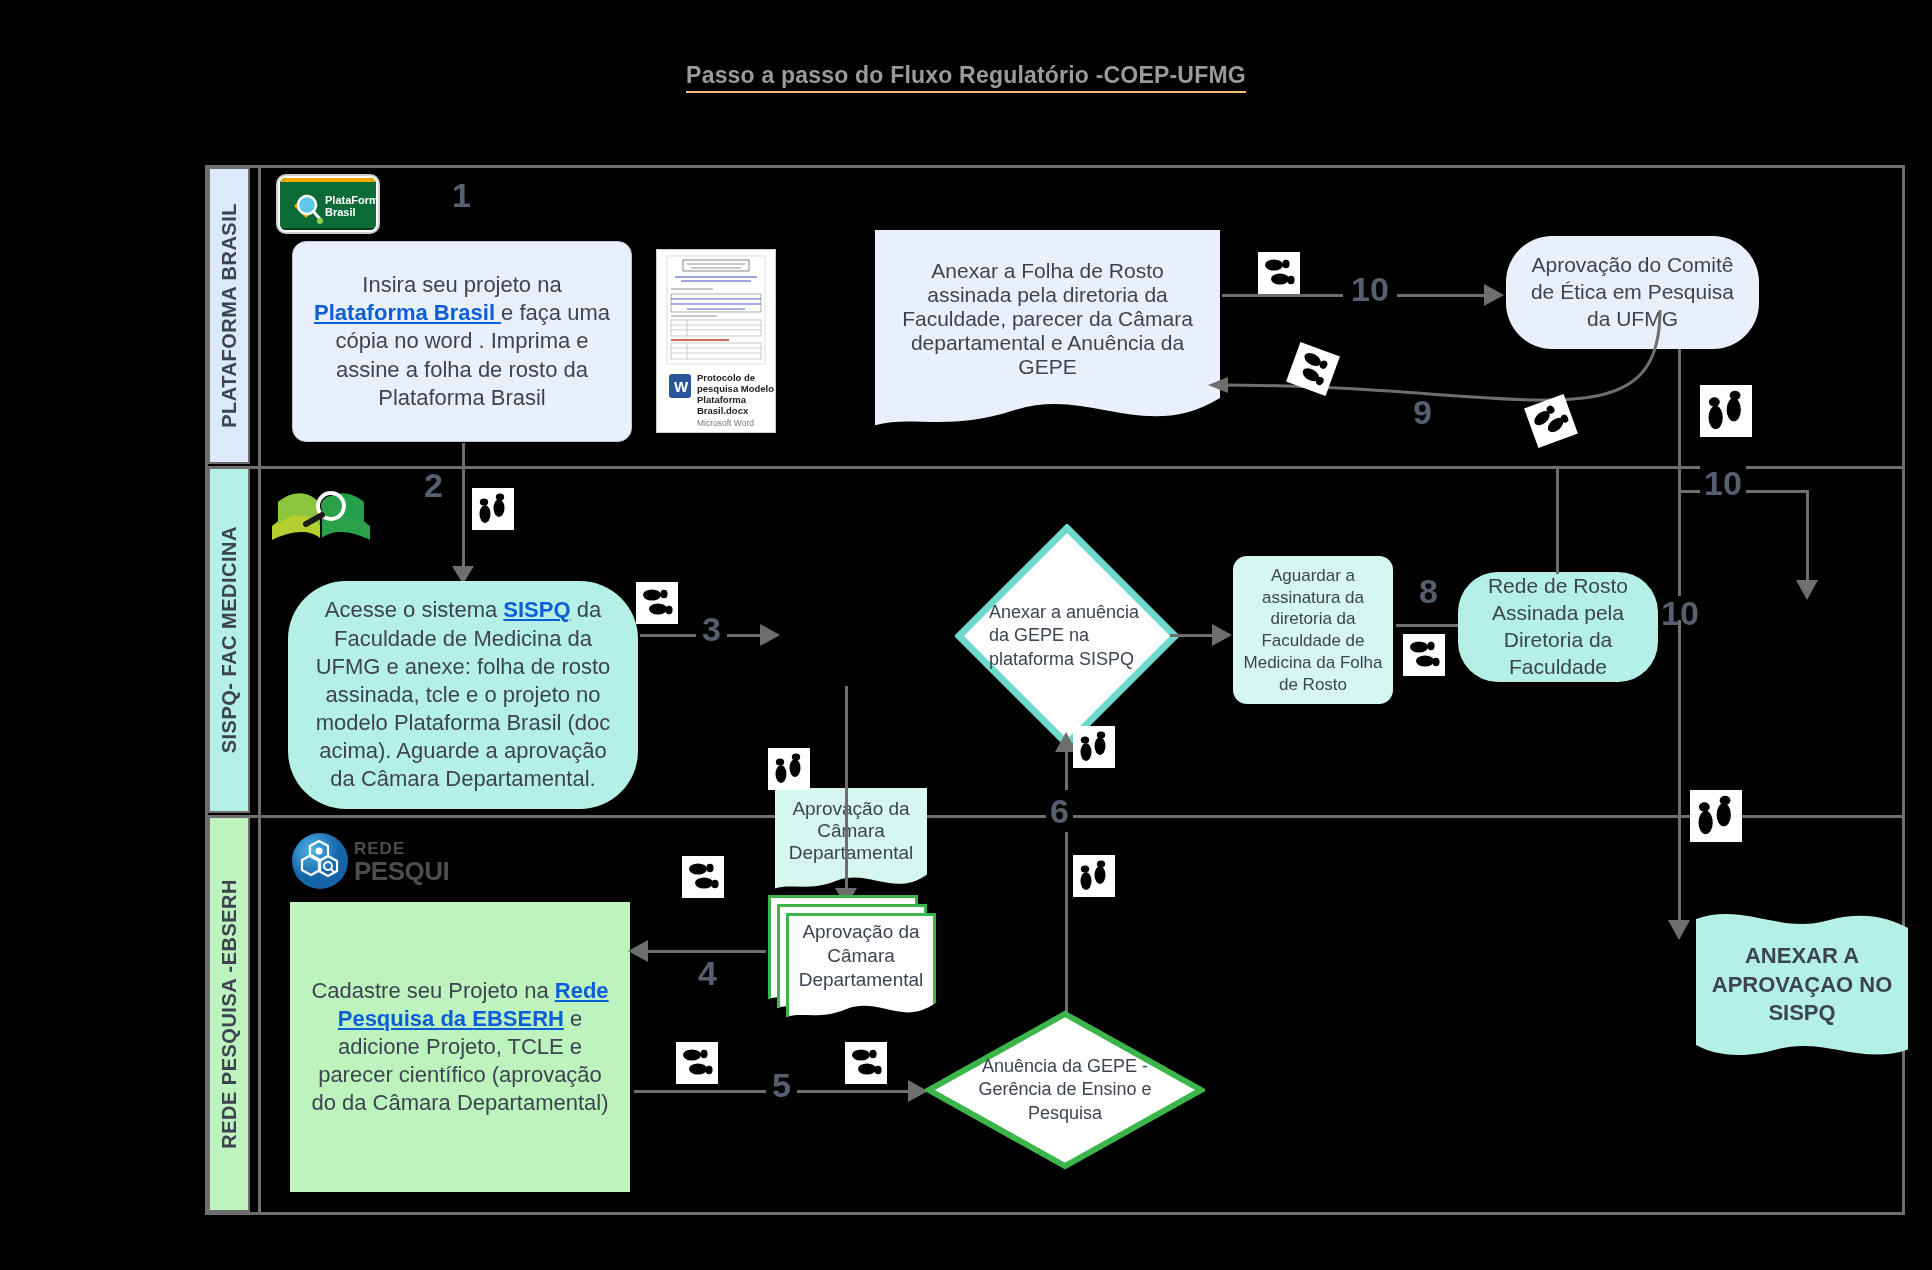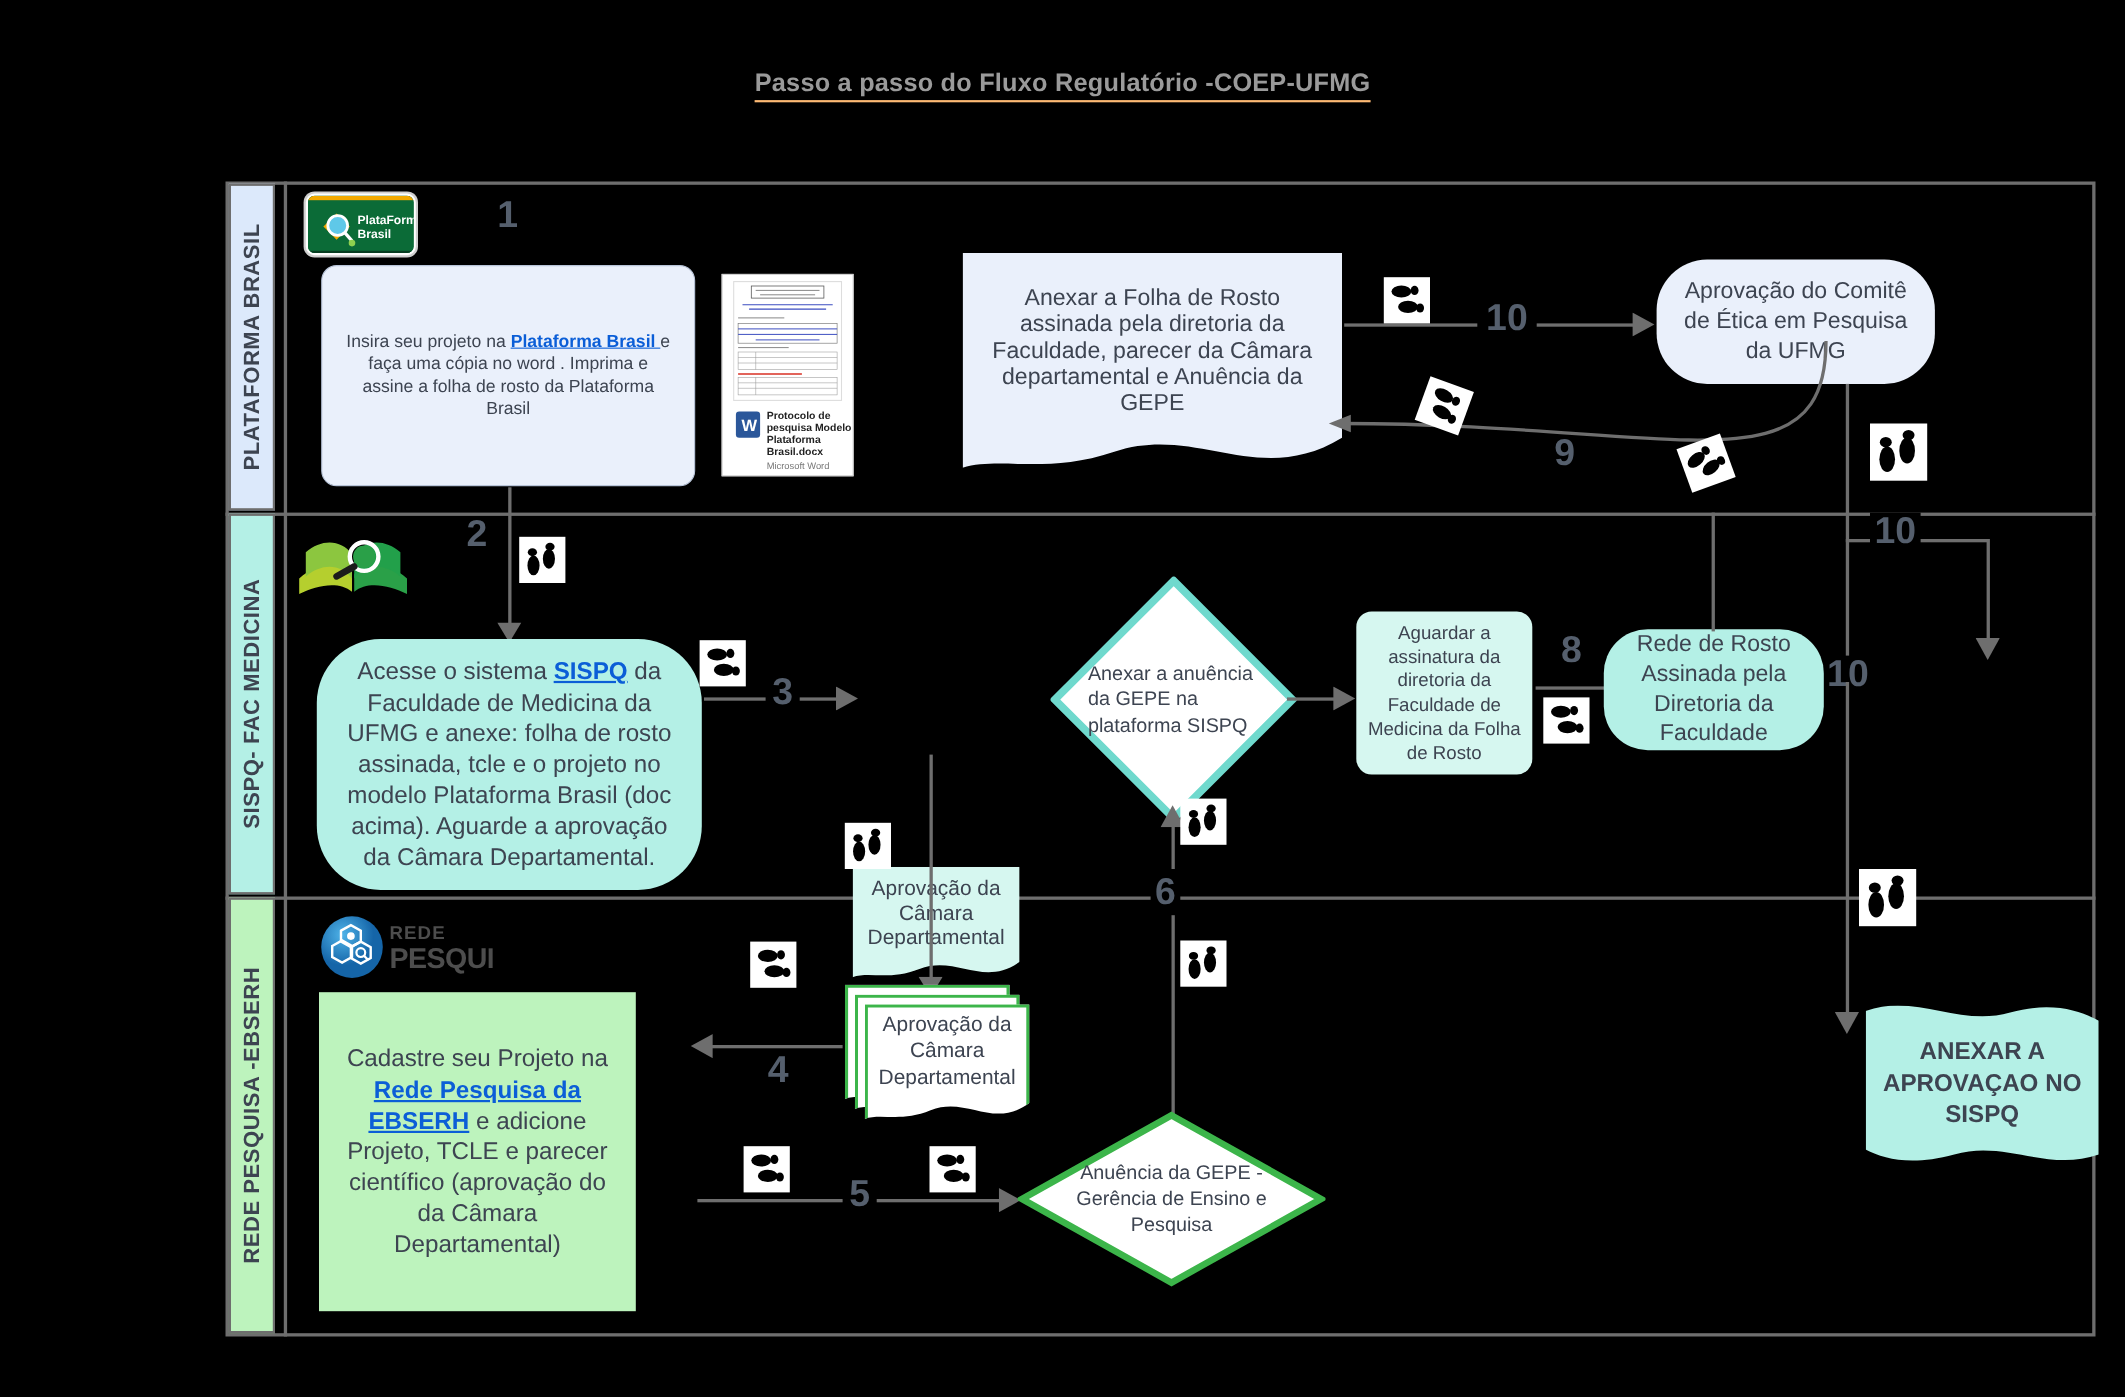--- a/index.html
+++ b/index.html
@@ -108,21 +108,21 @@
       <circle cx="27" cy="27" r="9" fill="#5fc8e8" stroke="#ffffff" stroke-width="2.5"></circle>
       <line x1="33" y1="33" x2="40" y2="41" stroke="#ffffff" stroke-width="3"></line>
       <circle cx="40" cy="43" r="3" fill="#8fd14f"></circle>
       <text x="45" y="26" font-family="Liberation Sans, sans-serif" font-size="11" font-weight="bold" fill="#ffffff">PlataForma</text>
       <text x="45" y="38" font-family="Liberation Sans, sans-serif" font-size="11" font-weight="bold" fill="#ffffff">Brasil</text>
     </svg>
   </div>
 
   <div class="abs num" style="left:452px;top:178px;">1</div>
 
-  <div class="abs node rr blue shadow bd-gray" style="left:292px;top:241px;width:340px;height:201px;padding:28px 18px;font-size:16px;">
+  <div class="abs node rr blue shadow bd-gray" style="left:292px;top:241px;width:340px;height:201px;padding:28px 18px;font-size:22px;">
     <div>
       <span>Insira  seu projeto na </span><a class="lnk" href="#">Plataforma Brasil </a><span>e faça uma cópia no word . Imprima e assine a folha de rosto da Plataforma Brasil</span>
     </div>
   </div>
 
   <div class="abs" style="left:656px;top:249px;width:120px;height:184px;background:#fff;border:1px solid #cfcfcf;box-shadow:2px 2px 4px rgba(0,0,0,.4);">
     <svg width="118" height="182" viewBox="0 0 118 182">
       <rect x="0" y="0" width="118" height="182" fill="#ffffff"></rect>
       <rect x="10" y="6" width="98" height="108" fill="#ffffff" stroke="#ddd"></rect>
       <rect x="26" y="10" width="66" height="11" fill="none" stroke="#555" stroke-width=".7"></rect>
@@ -350,21 +350,21 @@
         <polygon points="31,31 40,26 49,31 49,41 40,46 31,41"></polygon>
       </g>
       <circle cx="31" cy="21" r="3.5" fill="#ffffff"></circle>
       <circle cx="40" cy="36" r="4" fill="none" stroke="#ffffff" stroke-width="2"></circle>
       <line x1="43" y1="39" x2="47" y2="43" stroke="#ffffff" stroke-width="2"></line>
       <text x="66" y="24" font-family="Liberation Sans, sans-serif" font-size="17" font-weight="bold" fill="#4d4d4d" letter-spacing="1">REDE</text>
       <text x="66" y="50" font-family="Liberation Sans, sans-serif" font-size="26" font-weight="bold" fill="#4d4d4d" letter-spacing="-.5">PESQUISA</text>
     </svg>
   </div>
 
-  <div class="abs node green" style="left:290px;top:902px;width:288px;height:290px;padding:6px 20px;font-size:22px;">
+  <div class="abs node green" style="left:290px;top:902px;width:340px;height:290px;padding:6px 20px;font-size:22px;">
     <div>
       <span>Cadastre seu Projeto na </span><a class="lnk" href="#">Rede Pesquisa da EBSERH</a><span> e adicione Projeto, TCLE e parecer científico (aprovação do da Câmara Departamental)</span>
     </div>
   </div>
 
   <div class="abs ln hline" style="left:636px;top:950px;width:130px;"></div>
   <svg class="abs" style="left:626px;top:940px;" width="22" height="22">
     <path d="M22,0 L2,11 L22,22 Z" fill="#6e6e6e"></path>
     </svg>
   <div class="abs num" style="left:692px;top:956px;background:#000;padding:0 6px;">4</div>

